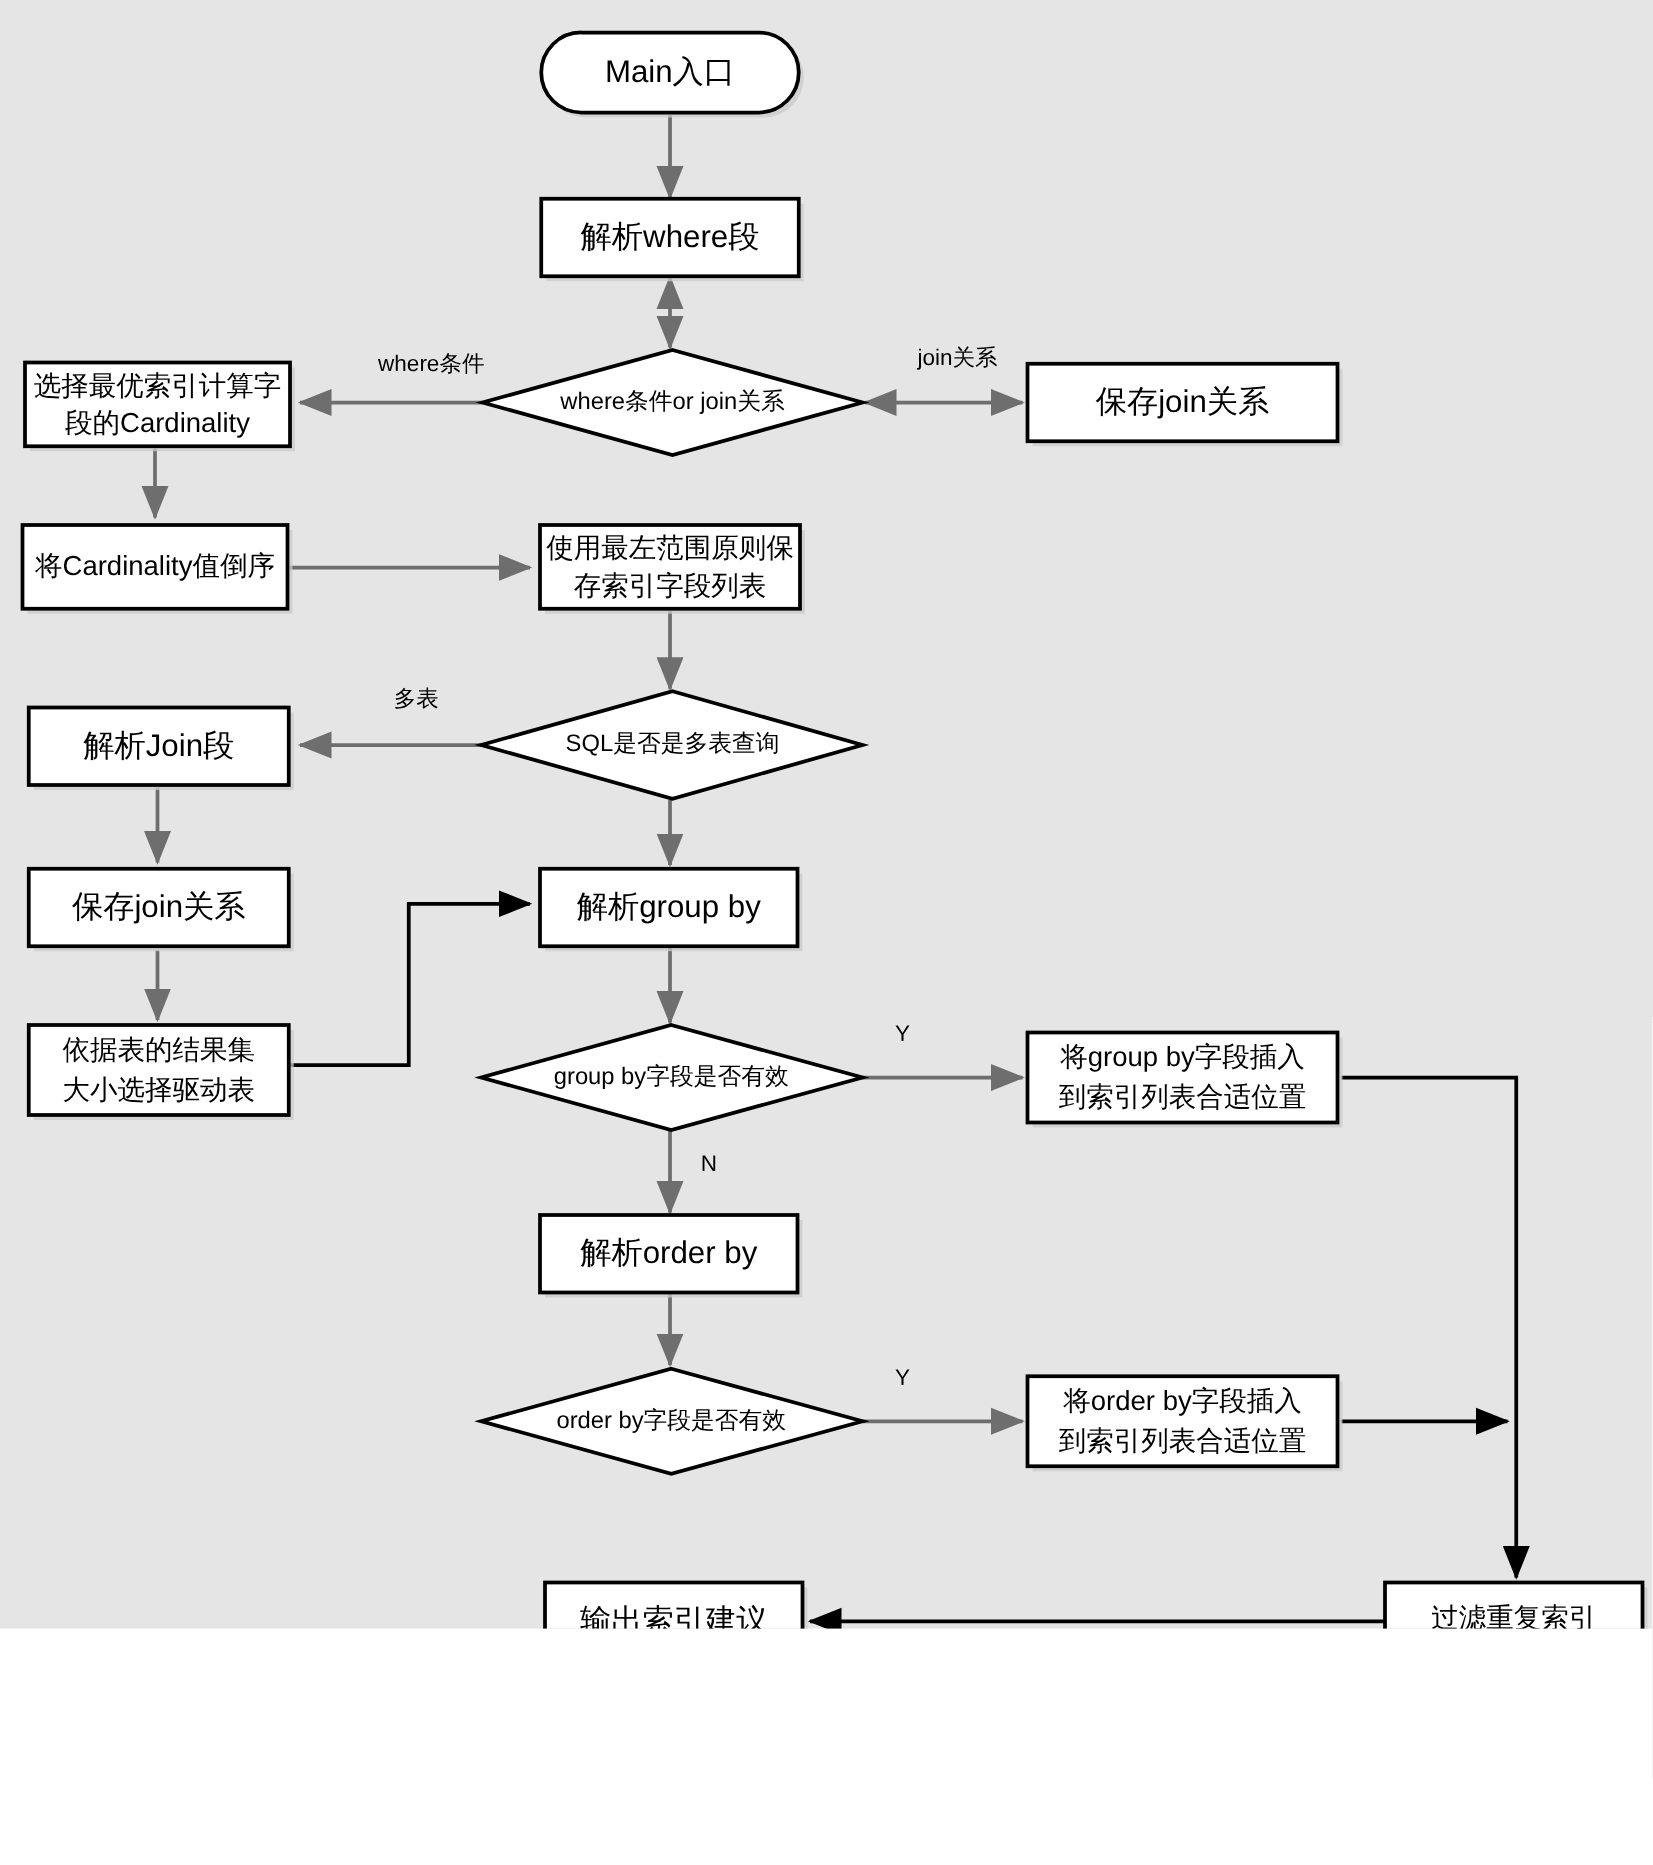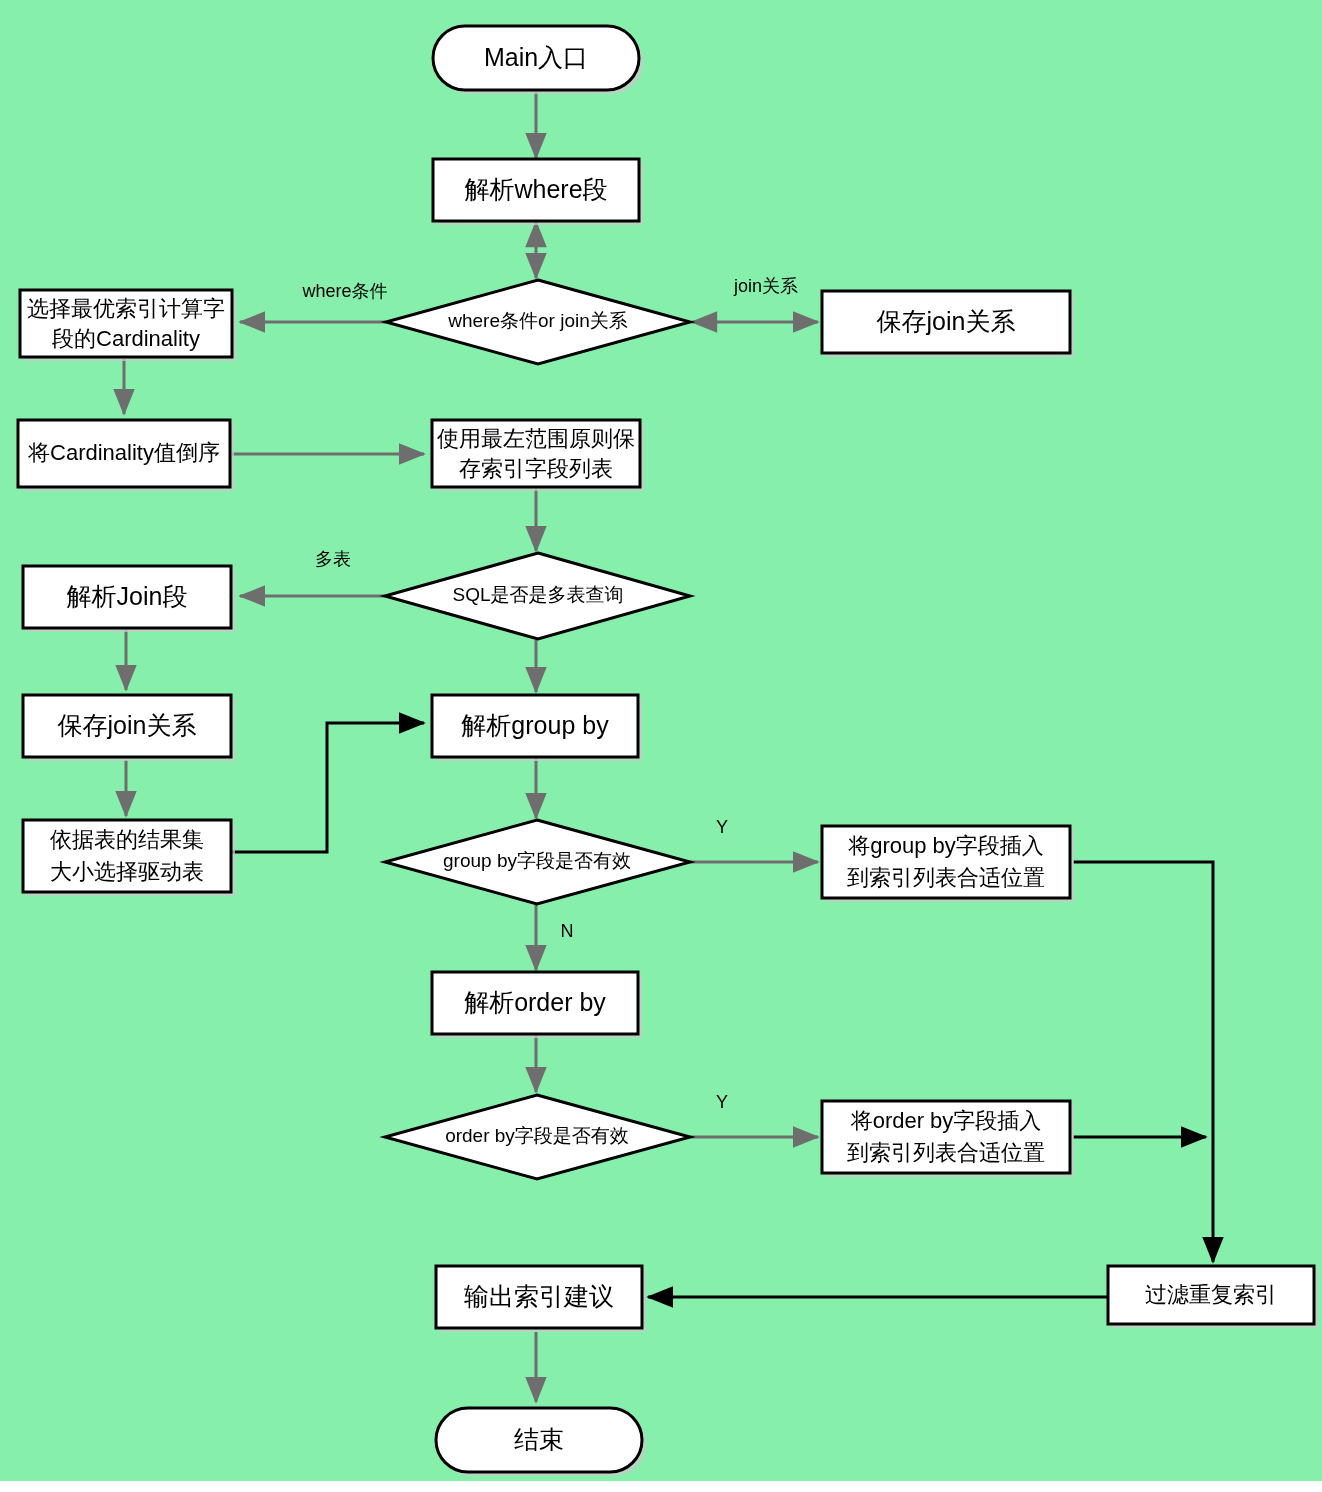--- a/index.html
+++ b/index.html
@@ -6,22 +6,22 @@
     margin: 0;
     padding: 0;
     background: #ffffff;
   }
   body {
     font-family: "Liberation Sans", "DejaVu Sans", sans-serif;
   }
   #canvas {
     position: relative;
     width: 1322px;
-    height: 1481px;
-    background: #86efac;
+    height: 1303px;
+    background: #e5e5e5;
     overflow: hidden;
   }
   svg#flow {
     position: absolute;
     left: 0;
     top: 0;
     width: 1322px;
     height: 1492px;
   }
   .node-rect {

